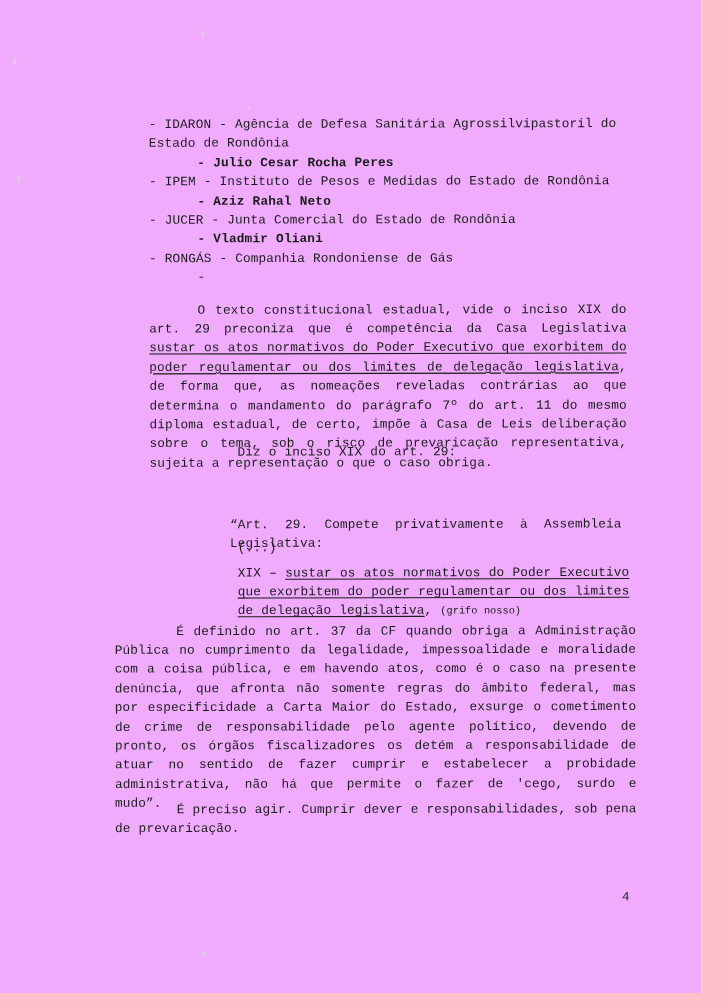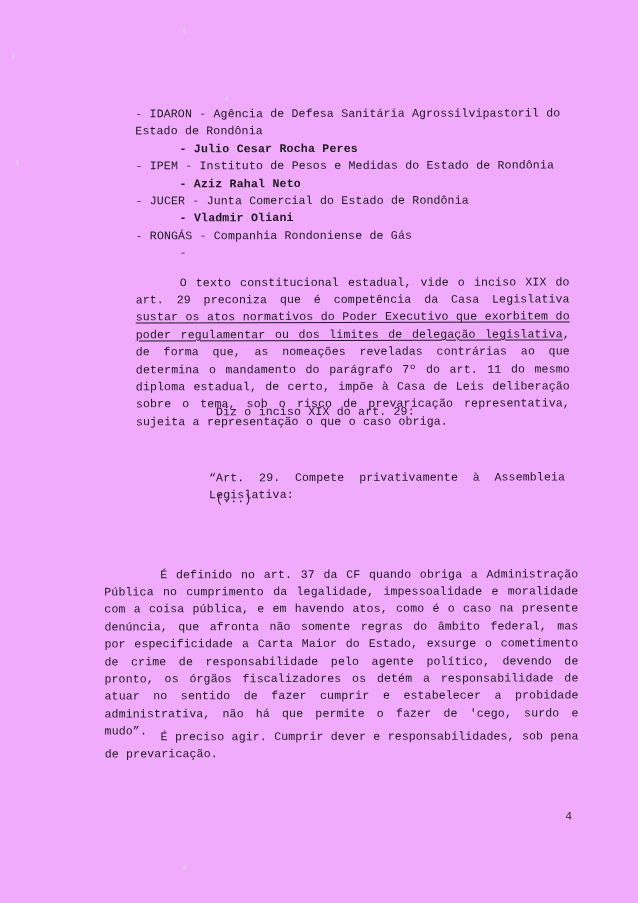--- a/index.html
+++ b/index.html
@@ -185,20 +185,23 @@
 
     <p class="blk quote-lead">Diz o inciso XIX do art. 29:</p>
 
     <div class="blk quote-art">
       <span class="artline1">“Art. 29. Compete privativamente à Assembleia</span>
       <span>Legislativa:</span>
     </div>
 
     <p class="blk quote-ellipsis">(...)</p>
 
+    <p class="blk quote-xix">
+      <span>XIX – </span><span class="u">sustar os atos normativos do Poder Executivo que exorbitem do poder regulamentar ou dos limites de delegação legislativa</span><span>, </span><span class="grifo">(grifo nosso)</span>
+    </p>
 
     <p class="blk para-cf">É definido no art. 37 da CF quando obriga a Administração Pública no cumprimento da legalidade, impessoalidade e moralidade com a coisa pública, e em havendo atos, como é o caso na presente denúncia, que afronta não somente regras do âmbito federal, mas por especificidade a Carta Maior do Estado, exsurge o cometimento de crime de responsabilidade pelo agente político, devendo de pronto, os órgãos fiscalizadores os detém a responsabilidade de atuar no sentido de fazer cumprir e estabelecer a probidade administrativa, não há que permite o fazer de 'cego, surdo e mudo”.</p>
 
     <p class="blk para-agir">É preciso agir. Cumprir dever e responsabilidades, sob pena de prevaricação.</p>
 
     <div class="page-number">4</div>
 
   </div>
 </div>
 

